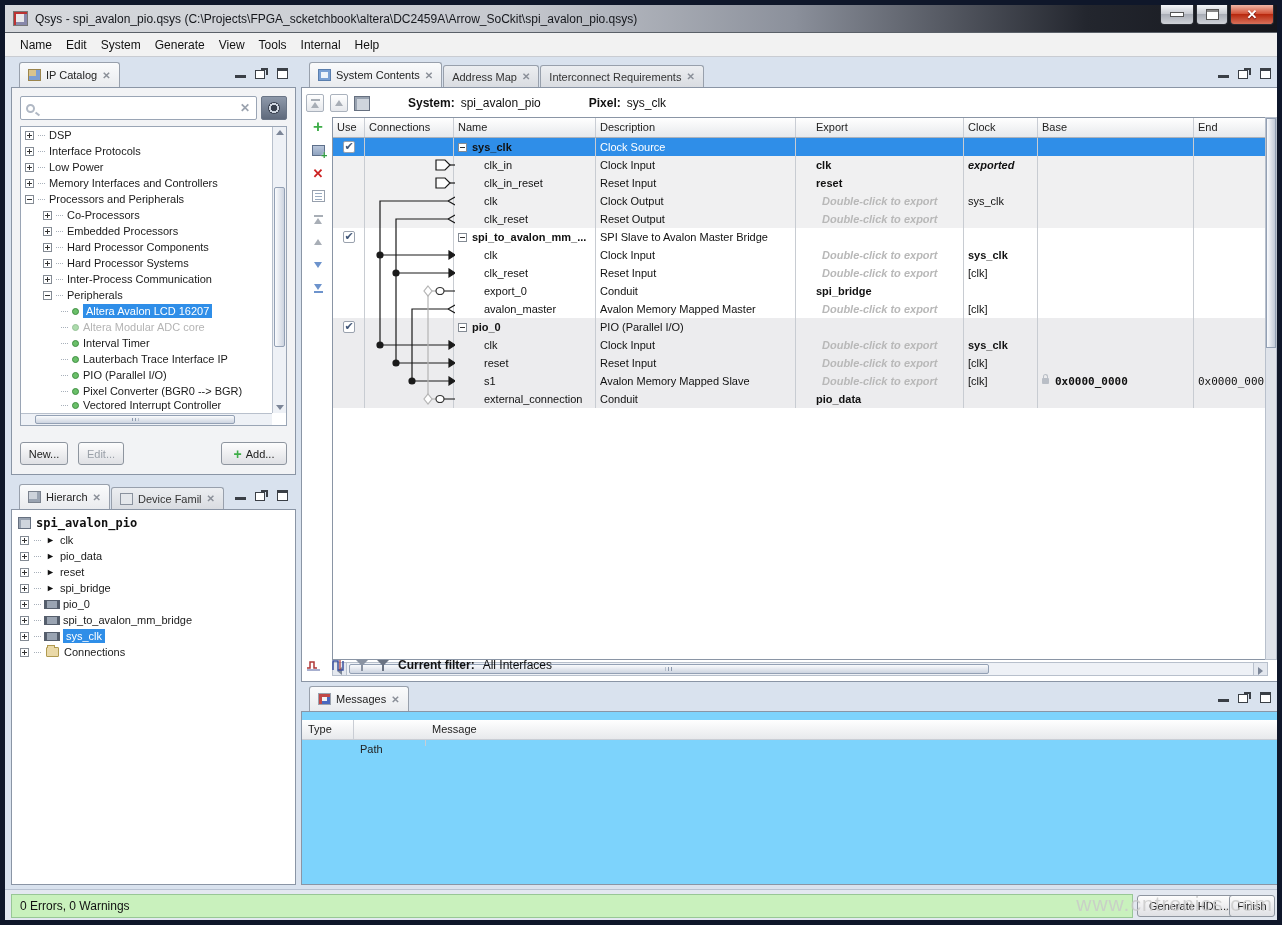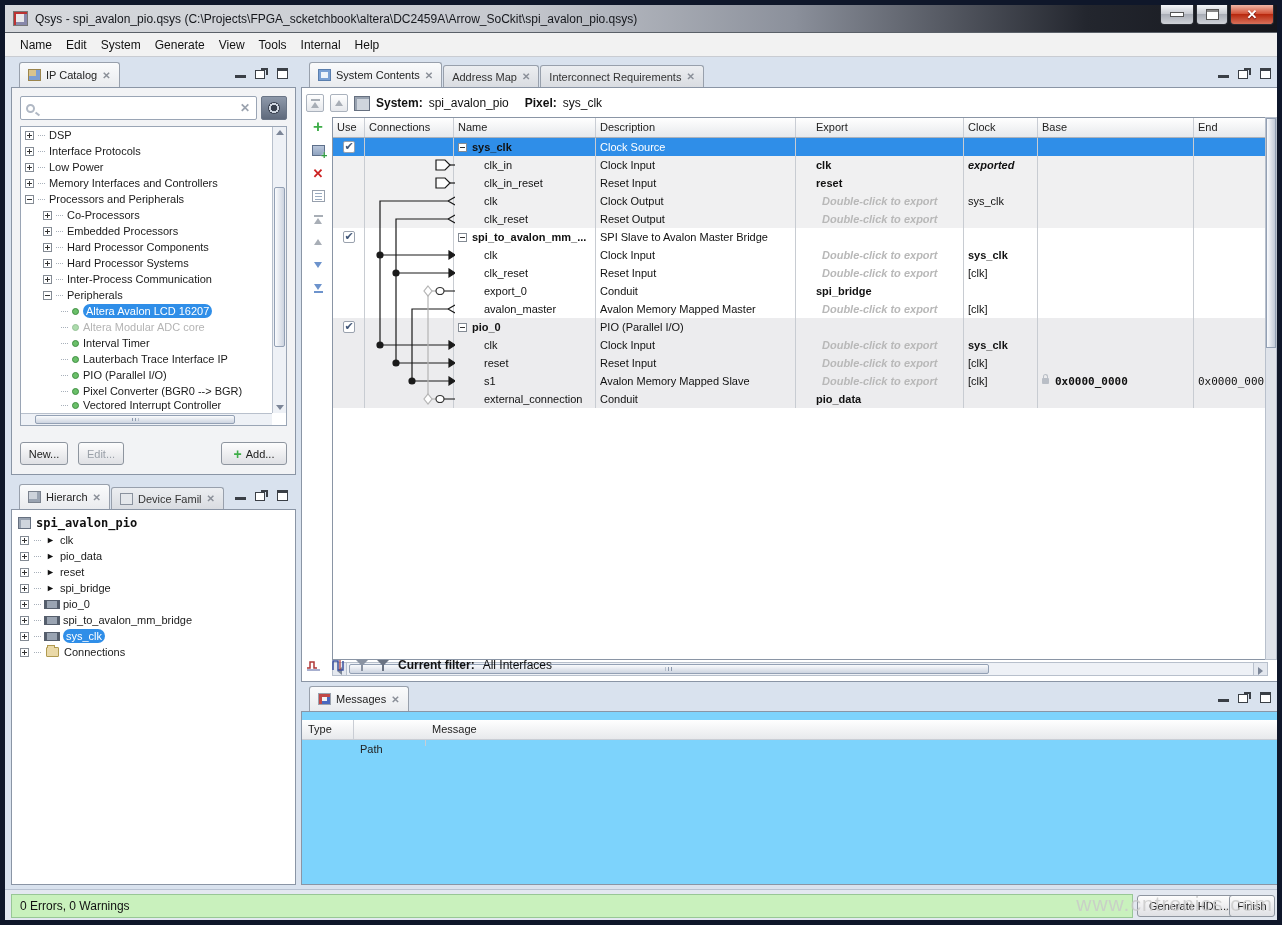--- a/index.html
+++ b/index.html
@@ -62,21 +62,21 @@
   .gearbtn { width:26px; height:24px; border:1px solid #6a7586; border-radius:2px; background:linear-gradient(#8e99aa,#5f6a7c); display:flex; align-items:center; justify-content:center; }
   .gear { width:12px; height:12px; border-radius:50%; background:radial-gradient(circle at 50% 50%, #39414f 0 3px, #cfd6e0 3px 5px, #39414f 5px); }
   .treebox { position:absolute; left:8px; top:38px; right:8px; height:300px; border:1px solid #9aa5b5; background:#fff; overflow:hidden; }
   .tree-row { height:16px; display:flex; align-items:center; gap:4px; font-size:11px; color:#1a1a1a; padding-left:4px; white-space:nowrap; }
   .lv1 { padding-left:22px; } .lv2 { padding-left:40px; }
   .dotline { width:7px; border-top:1px dotted #a8b0ba; flex:none; }
   .exp { width:9px; height:9px; border:1px solid #848b94; background:#fff; position:relative; flex:none; }
   .exp::before { content:""; position:absolute; left:1px; right:1px; top:3px; height:1px; background:#333; }
   .exp.plus::after { content:""; position:absolute; top:1px; bottom:1px; left:3px; width:1px; background:#333; }
   .gdot { width:7px; height:7px; border-radius:50%; background:#6abf69; border:1px solid #3e8e41; flex:none; }
-  .t-sel { background:#2f8ee8; color:#fff; padding:1px 3px;border-radius:7px; }
+  .t-sel { background:#2f8ee8; color:#fff; padding:1px 3px; }
   .t-dis { color:#b4b4b4; }
   .vsb { position:absolute; right:0; top:0; bottom:12px; width:14px; background:#eef1f6; border-left:1px solid #b8c0cc; }
   .vsb .thumb { position:absolute; left:1px; right:1px; background:linear-gradient(90deg,#fafbfd,#cdd4e0); border:1px solid #93a0b4; border-radius:2px; }
   .sb-arrow { position:absolute; left:3px; width:0; height:0; border-left:4px solid transparent; border-right:4px solid transparent; }
   .hsb { position:absolute; left:0; right:14px; bottom:0; height:12px; background:#eef1f6; border-top:1px solid #b8c0cc; }
   .hsb .thumb { position:absolute; top:1px; bottom:1px; background:linear-gradient(#fafbfd,#cdd4e0); border:1px solid #93a0b4; border-radius:2px; }
   .grip { position:absolute; left:50%; top:2px; bottom:2px; width:7px; transform:translateX(-50%);
     background:repeating-linear-gradient(90deg,#8c99ad 0 1px,transparent 1px 3px); }
   .ip-btnrow { position:absolute; left:8px; right:8px; bottom:8px; height:24px; }
   .btn { height:23px; border:1px solid #8e959f; border-radius:3px; background:linear-gradient(#fdfdfd,#dfe0e4); font-size:11px; color:#222;
@@ -103,21 +103,21 @@
   .sc-panel { left:296px; top:56px; width:978px; height:621px; }
   .sc-body { background:#fff; }
   .sysbar { position:absolute; left:4px; top:4px; right:4px; height:22px; display:flex; align-items:center; gap:6px; font-size:12px; }
   .sbtn { width:18px; height:18px; border:1px solid #aab2bd; border-radius:2px; background:linear-gradient(#ffffff,#e6e8ec);
     display:flex; flex-direction:column; align-items:center; justify-content:center; gap:1px; }
   .tri { width:0; height:0; }
   .tri.up-g { border-left:4px solid transparent; border-right:4px solid transparent; border-bottom:6px solid #a8aeb6; }
   .tri.dn-b { border-left:4px solid transparent; border-right:4px solid transparent; border-top:6px solid #6d93cc; }
   .bar-g { width:9px; height:2px; background:#a8aeb6; }
   .bar-b { width:9px; height:2px; background:#6d93cc; }
-  .syslabel { font-weight:bold; color:#111; }
+  .syslabel { font-weight:bold; color:#111;margin-left:32px; }
   .sysval { color:#111; margin-right:10px; }
 
   .lefttools { position:absolute; left:4px; top:30px; width:24px; bottom:40px; display:flex; flex-direction:column; align-items:center; gap:9px; padding-top:2px; }
   .lt { width:16px; height:14px; display:flex; flex-direction:column; align-items:center; justify-content:center; gap:1px; }
   .ico-plus::before { content:"+"; color:#3fae49; font-weight:bold; font-size:17px; line-height:12px; }
   .ico-addcomp { width:13px; height:11px; position:relative; background:linear-gradient(#b9c6da,#8fa3c0); border:1px solid #5d6f8a; }
   .ico-addcomp::after { content:"+"; position:absolute; right:-4px; bottom:-6px; color:#2f9e3f; font-weight:bold; font-size:11px; text-shadow:0 0 2px #fff; }
   .ico-del::before { content:"✕"; color:#cc2222; font-weight:bold; font-size:13px; }
   .ico-edit { width:13px; height:12px; background:#fff; border:1px solid #97a0ad; position:relative; }
   .ico-edit::before { content:""; position:absolute; left:2px; right:2px; top:2px; height:1px; background:#9aabc0; box-shadow:0 3px 0 #9aabc0,0 6px 0 #9aabc0; }

